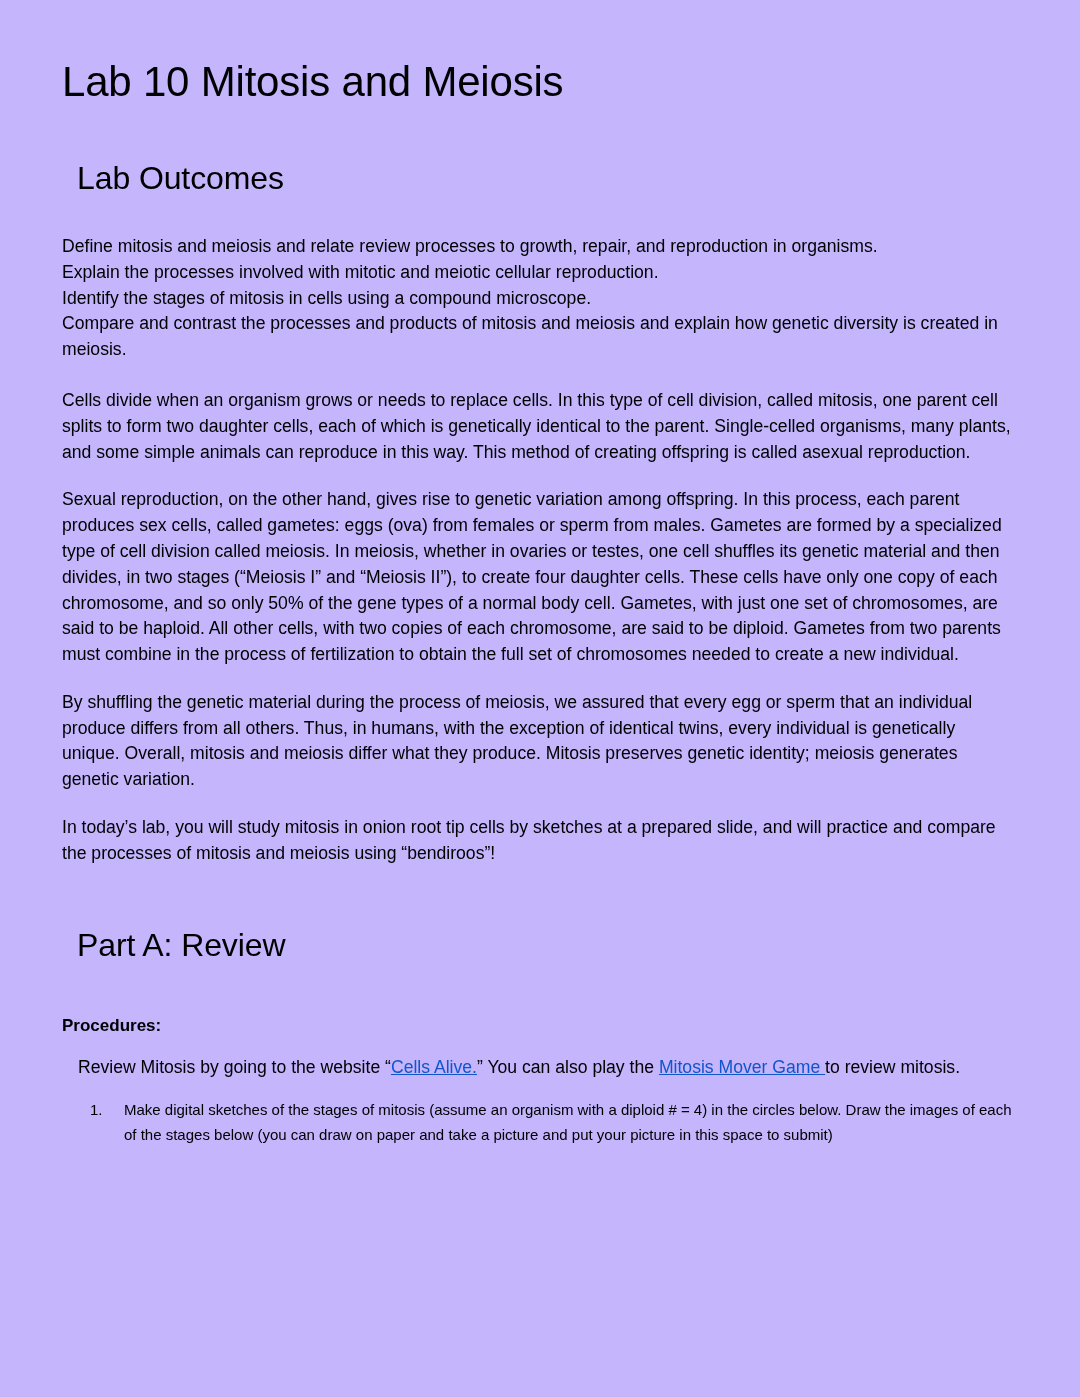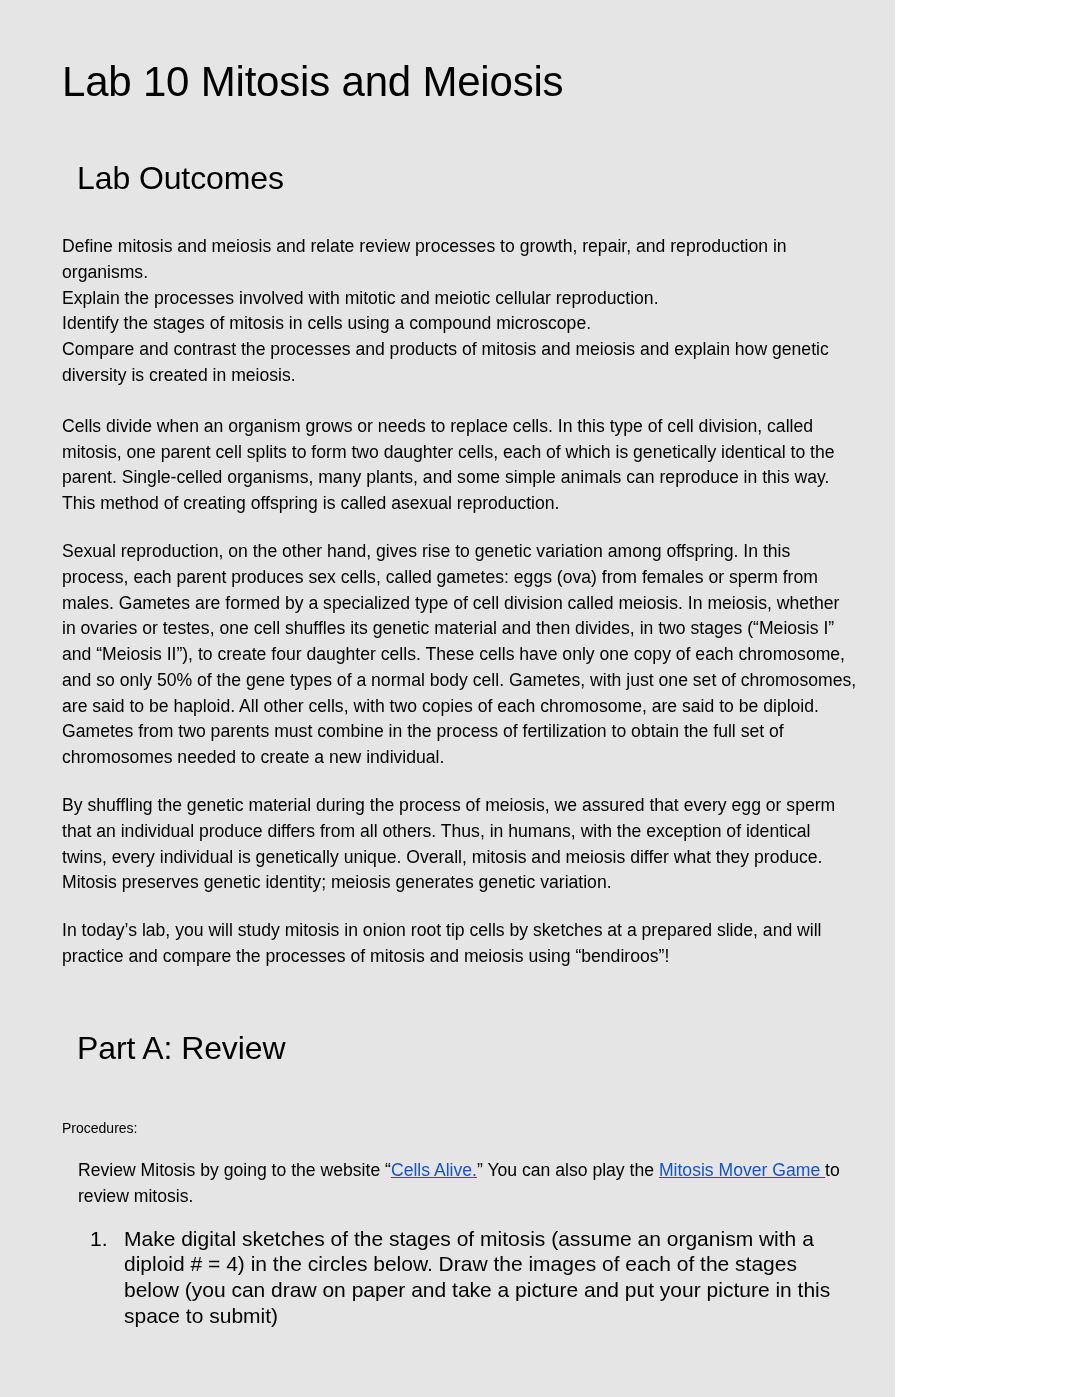--- a/index.html
+++ b/index.html
@@ -9,25 +9,25 @@
   }
   body {
     width: 1080px;
     height: 1397px;
     font-family: "Liberation Sans", sans-serif;
     color: #000000;
     -webkit-font-smoothing: antialiased;
   }
   .page {
     position: relative;
-    width: 895px;
+    width: 1080px;
     height: 1397px;
-    background: #e5e5e5;
+    background: #c4b5fd;
     box-sizing: border-box;
-    padding: 0 38px 0 62px;
+    padding: 0 64px 0 62px;
     overflow: hidden;
   }
   .doc-title {
     font-size: 42px;
     font-weight: 400;
     line-height: 1.18;
     margin: 0;
     padding-top: 57px;
     letter-spacing: -0.2px;
   }
@@ -46,23 +46,23 @@
     font-size: 17.6px;
     line-height: 25.8px;
     margin: 0;
     text-align: left;
   }
   .outcomes-block { padding-top: 22px; }
   .para { padding-top: 22px; }
   .para-first { padding-top: 25px; }
 
   .procedures-head {
-    font-size: 14px;
+    font-size: 17px;
     line-height: 25.8px;
-    font-weight: normal;
+    font-weight: bold;
     margin: 0;
     padding-top: 34px;
   }
   .procedures-body {
     font-size: 17.6px;
     line-height: 25.8px;
     margin: 16px;
   }
 
   a.doclink {
@@ -72,21 +72,21 @@
 
   ol.proc-list {
     margin: 0;
     padding: 0 0 0 0;
     list-style: none;
     counter-reset: proc;
   }
   ol.proc-list > li {
     counter-increment: proc;
     position: relative;
-    font-size: 21px;
+    font-size: 15px;
     line-height: 25.8px;
     padding-left: 62px;
     margin-top: 10px;
   }
   ol.proc-list > li::before {
     content: counter(proc) ".";
     position: absolute;
     left: 28px;
     top: 0;
     width: 28px;

